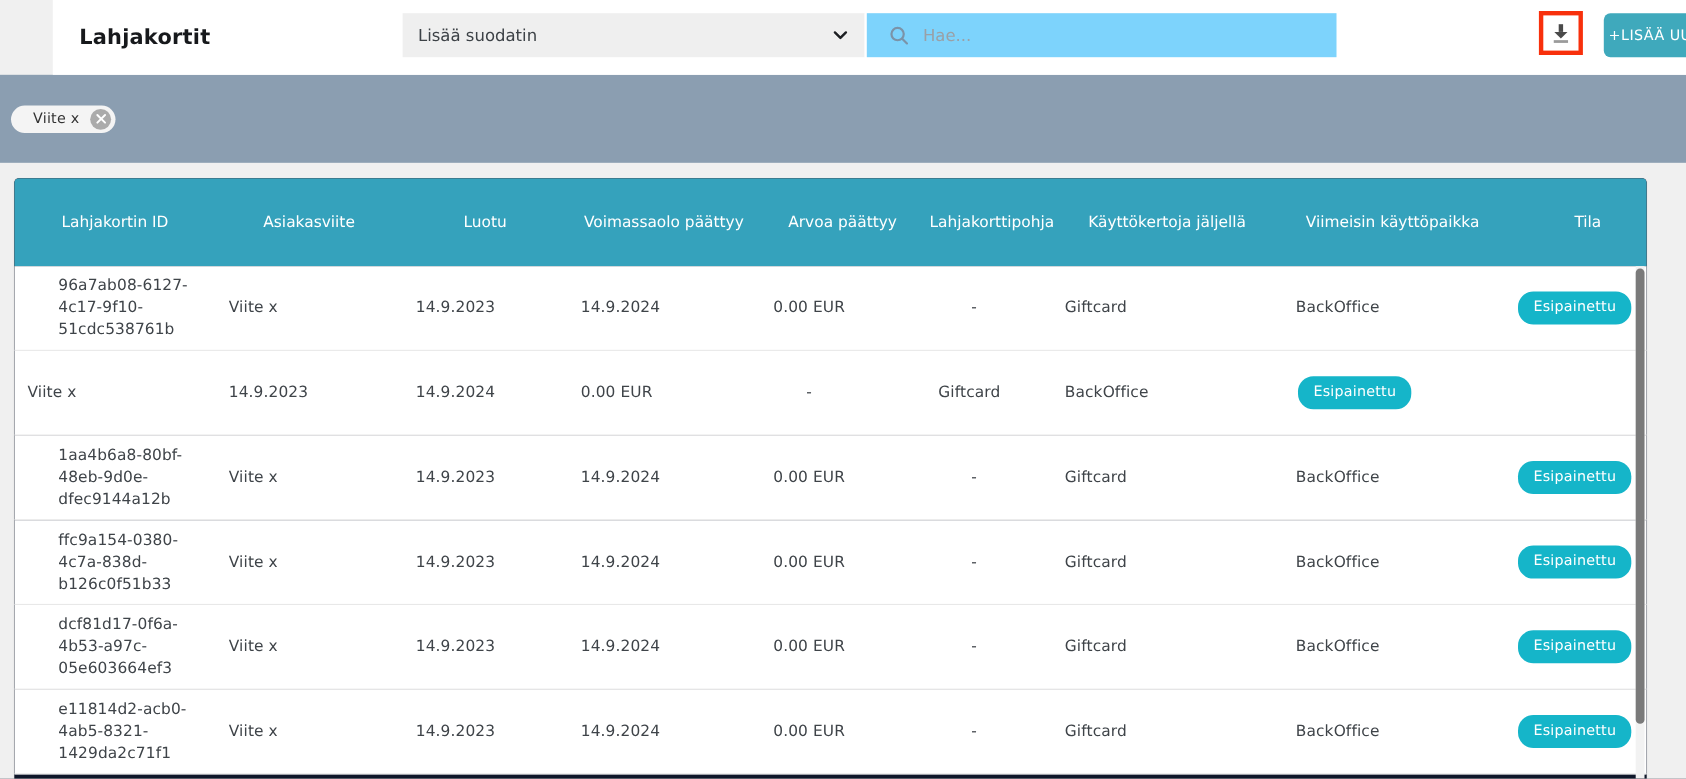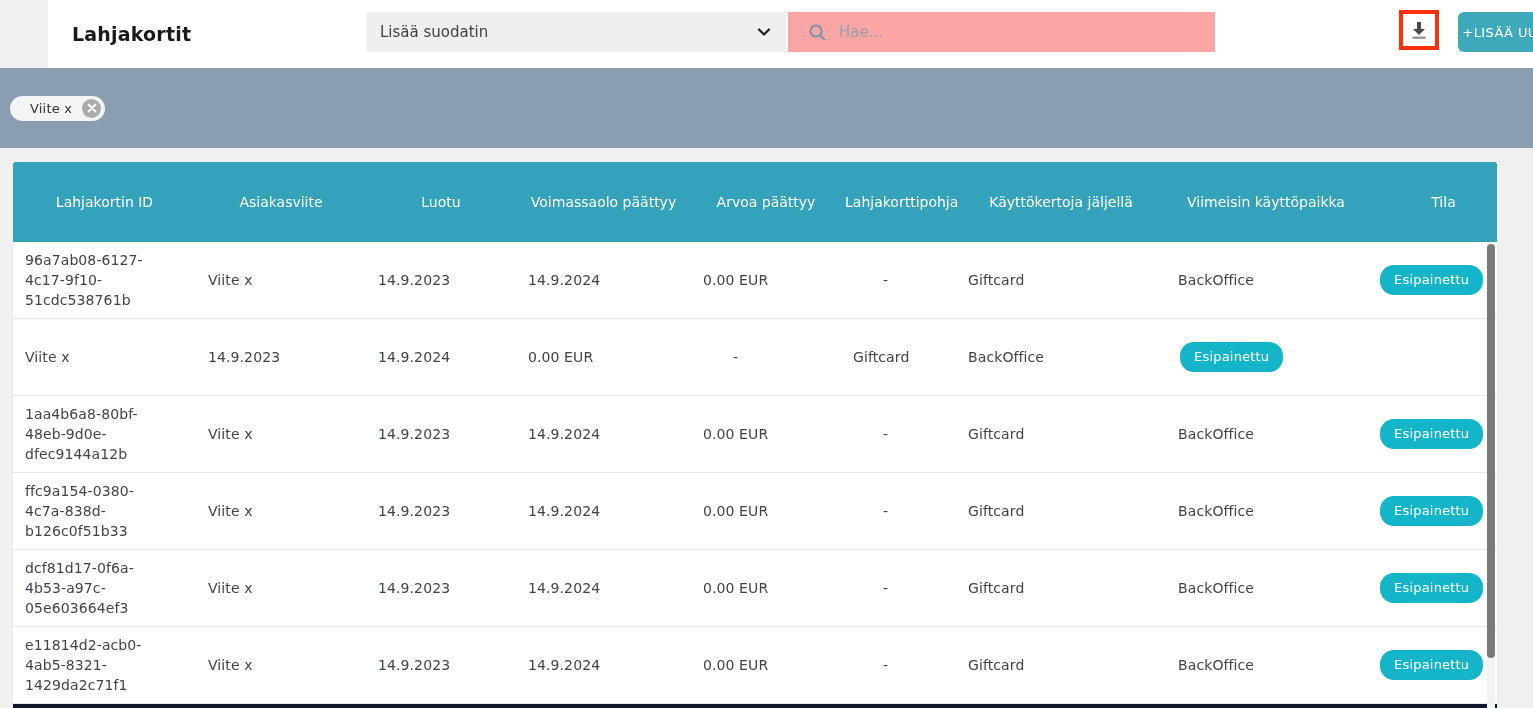--- a/index.html
+++ b/index.html
@@ -46,21 +46,21 @@
   .filter-select .select-value {
     font-size: 15px;
     color: #3d4247;
     flex: 1;
   }
   .chevron-down { width: 16px; height: 16px; display: inline-block; }
   .group-divider { width: 2px; background: #ffffff; }
   .search-box {
     width: 427px;
     height: 40px;
-    background: #fca5a5;
+    background: #7dd3fc;
     display: flex;
     align-items: center;
     padding: 0 12px 0 20px;
   }
   .search-box svg { flex: none; margin-right: 12px; }
   .search-input {
     border: none;
     background: transparent;
     outline: none;
     font-family: inherit;
@@ -160,21 +160,21 @@
     padding: 0 4px;
   }
   .tr {
     height: 77px;
     align-items: center;
     background: #ffffff;
     border-bottom: 1px solid #e8e8e8;
     cursor: pointer;
   }
   .td { font-size: 14px; color: #3f4449; padding-left: 12px; line-height: 20px; letter-spacing: 0.1px; }
-  .td.col-0 { padding-left: 12px; }
+  .td.col-0 { padding-left: 40px; }
   .td.col-5 { padding-left: 42px; }
   .td.col-8 { padding-left: 14px; }
   .guid { display: inline-block; max-width: 130px; word-break: normal; overflow-wrap: break-word; }
   .badge {
     display: inline-block;
     background: #15b5c9;
     color: #ffffff;
     font-size: 13px;
     padding: 5px 14px;
     border-radius: 14px;

